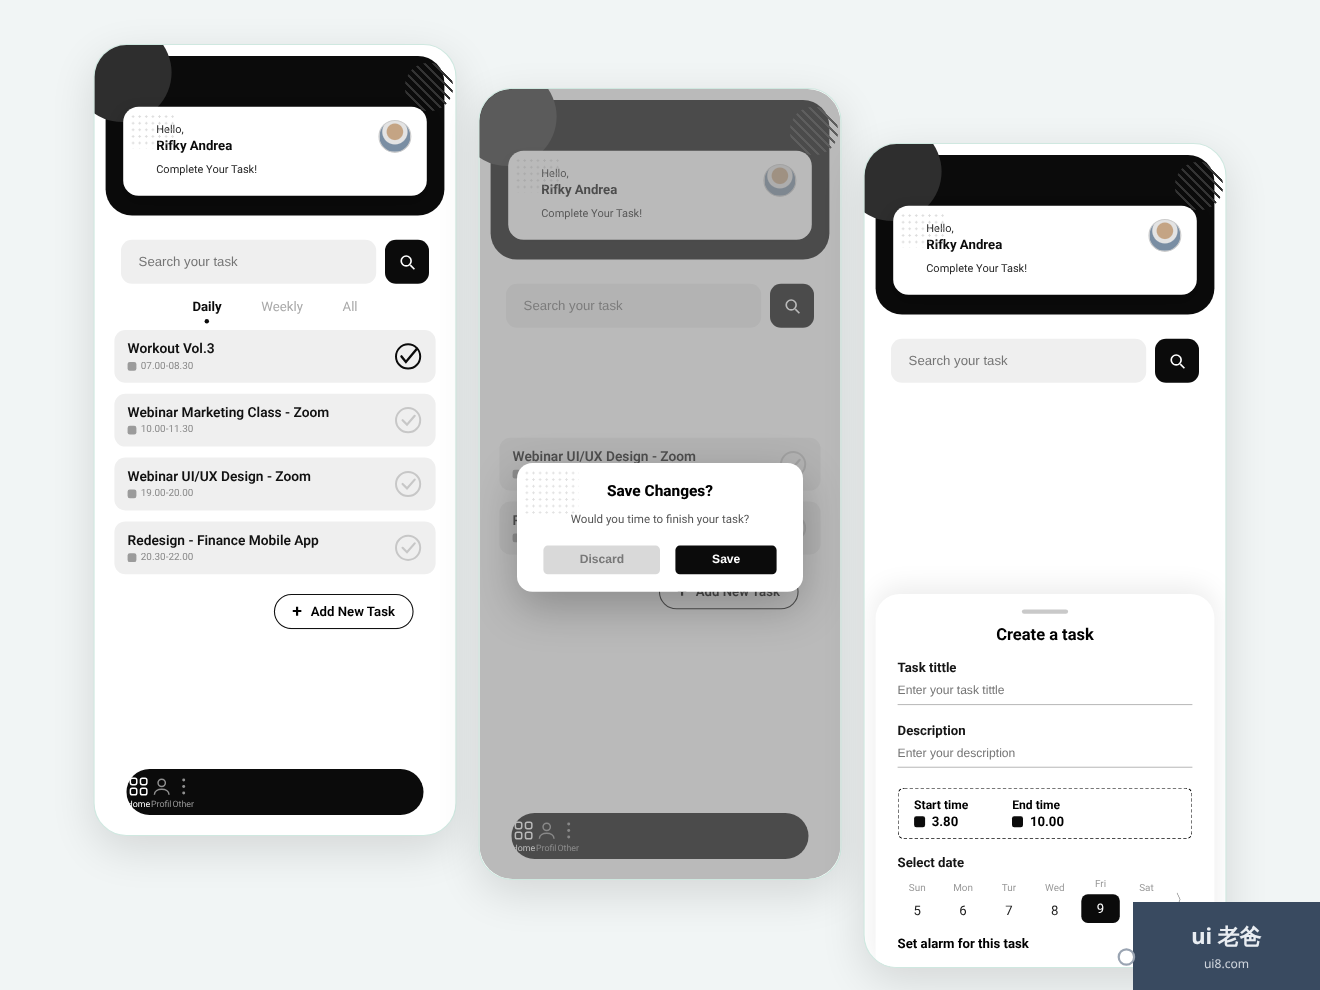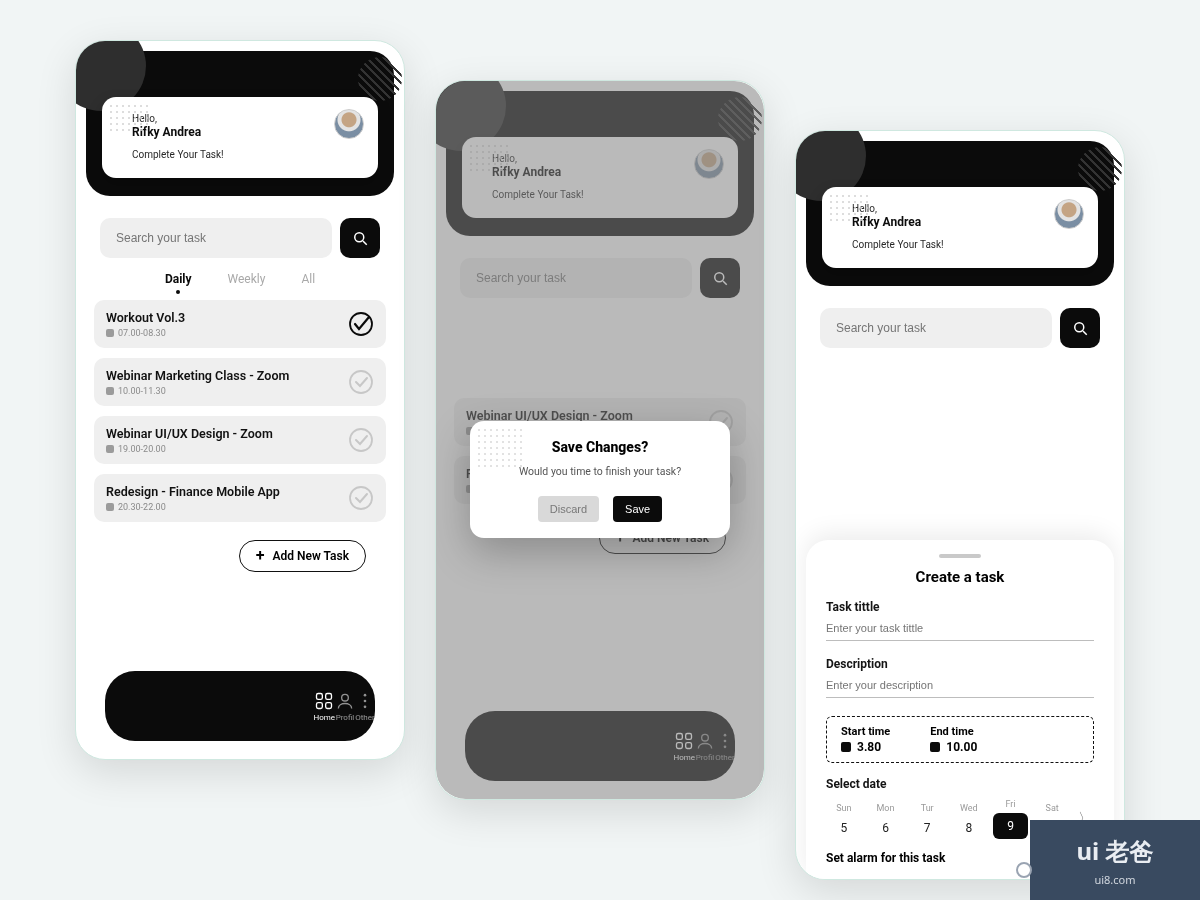--- a/index.html
+++ b/index.html
@@ -8,21 +8,21 @@
     background: #f1f5f5;
     width: 1200px;
     height: 900px;
     position: relative;
     overflow: hidden;
   }
   .stage {
     position: absolute;
     inset: 0;
     display: flex;
-    gap: 30px;
+    gap: 20px;
     align-items: flex-start;
     justify-content: center;
     padding: 40px 30px;
   }
   .phone {
     width: 330px;
     background: #fff;
     border-radius: 30px;
     border: 1px solid #cfe8e0;
     box-shadow: 0 12px 40px rgba(0,0,0,0.12);
@@ -162,26 +162,26 @@
     gap: 8px;
     float: right;
   }
   .add-pill .plus { font-size: 16px; line-height: 0; }
 
   
   .bottom-nav {
     position: absolute;
     left: 50%; transform: translateX(-50%);
     bottom: 18px;
-    width: 270px; height: 70px;
+    width: 270px; height: 42px;
     background: #0b0b0b;
     border-radius: 30px;
     display: flex;
     align-items: center;
-    justify-content: flex-end;
+    justify-content: flex-start;
     color: #fff;
   }
   .nav-item { display: flex; flex-direction: column; align-items: center; gap: 2px; opacity: .55; }
   .nav-item.active { opacity: 1; }
   .nav-item span.lbl { font-size: 8px; }
   .nav-item svg { width: 20px; height: 20px; }
 
   
   .overlay {
     position: absolute;
@@ -204,21 +204,21 @@
     content: '';
     position: absolute;
     top: 6px; left: 6px;
     width: 50px; height: 40px;
     background-image: radial-gradient(#e2e2e2 1px, transparent 1px);
     background-size: 6px 6px;
   }
   .modal-title { text-align: center; font-size: 14px; font-weight: 800; }
   .modal-msg   { text-align: center; font-size: 10.5px; color: #555; margin: 10px 0 18px; }
   .modal-actions { display: flex; justify-content: center; gap: 14px; }
-  .btn { border: none; border-radius: 4px; padding: 7px 12px; font-size: 11px; font-weight: 400; }
+  .btn { border: none; border-radius: 4px; padding: 7px 33px; font-size: 11px; font-weight: 700; }
   .btn-discard { background: #d9d9d9; color: #787878; }
   .btn-save { background: #0b0b0b; color: #fff; }
 
   
   .create-panel {
     position: absolute;
     left: 10px; right: 10px; bottom: 0;
     background: #fff;
     border-radius: 22px 22px 0 0;
     box-shadow: 0 -6px 24px rgba(0,0,0,.08);
@@ -287,21 +287,21 @@
     gap: 4px;
     font-family: system-ui, sans-serif;
   }
   .watermark::before {
     content: '';
     position: absolute;
     left: -14px; top: 42px;
     width: 12px; height: 12px; border-radius: 50%;
     border: 2px solid #9aa4b2;
   }
-  .watermark .big { font-size: 24px; font-weight: 700; }
+  .watermark .big { font-size: 20px; font-weight: 700; }
   .watermark .sm  { font-size: 11px; opacity: .85; }
 </style>
 </head>
 <body>
 
 <div class="stage">
 
   <div class="phone phone-1">
     <div class="header-black">
       <div class="hello-card">

